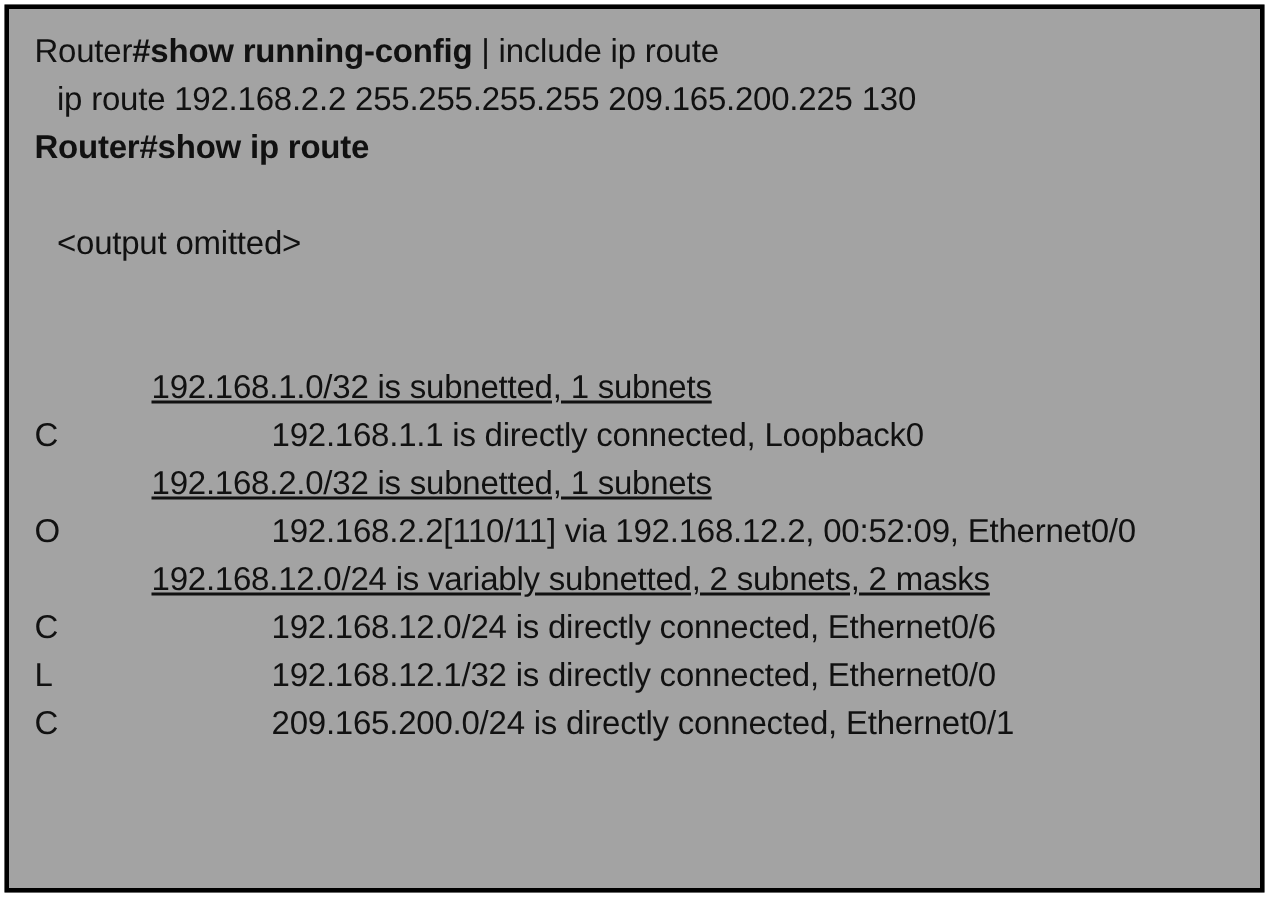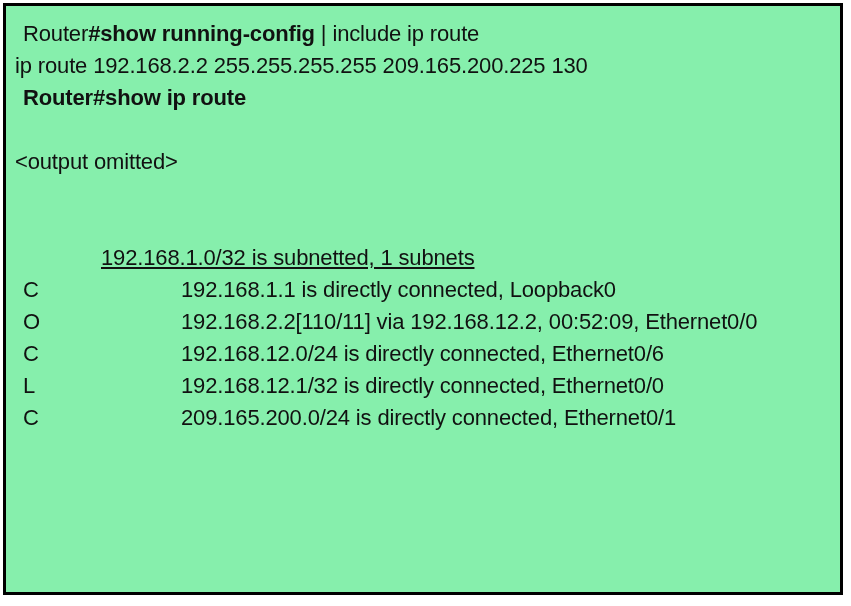--- a/index.html
+++ b/index.html
@@ -14,21 +14,21 @@
     font-family: "Liberation Sans", sans-serif;
   }
 
   #terminal-frame {
     position: absolute;
     left: 3px;
     top: 3px;
     width: 840px;
     height: 592px;
     box-sizing: border-box;
-    background: #86efac;
+    background: #a3a3a3;
     border: 3px solid #000000;
     overflow: hidden;
   }
 
   .console-body {
     position: absolute;
     left: 0;
     top: 0;
     right: 0;
     bottom: 0;
@@ -48,21 +48,21 @@
 
   .line.blank {
     height: 32px;
   }
 
   .cmd-line {
     padding-left: 17px;
   }
 
   .plain-line {
-    padding-left: 9px;
+    padding-left: 32px;
   }
 
   .bold {
     font-weight: bold;
   }
 
   
   .route-row {
     position: relative;
     height: 32px;
@@ -109,20 +109,22 @@
     <div class="line plain-line">&lt;output omitted&gt;</div>
 
     <div class="line blank"></div>
 
 
     <div class="line blank"></div>
 
     <div id="routing-table">
         <div class="route-row"><span class="route-code"></span><span class="route-text header-indent">192.168.1.0/32 is subnetted, 1 subnets</span></div>
         <div class="route-row"><span class="route-code">C</span><span class="route-text entry-indent">192.168.1.1 is directly connected, Loopback0</span></div>
+        <div class="route-row"><span class="route-code"></span><span class="route-text header-indent">192.168.2.0/32 is subnetted, 1 subnets</span></div>
         <div class="route-row"><span class="route-code">O</span><span class="route-text entry-indent">192.168.2.2[110/11] via 192.168.12.2, 00:52:09, Ethernet0/0</span></div>
+        <div class="route-row"><span class="route-code"></span><span class="route-text header-indent">192.168.12.0/24 is variably subnetted, 2 subnets, 2 masks</span></div>
         <div class="route-row"><span class="route-code">C</span><span class="route-text entry-indent">192.168.12.0/24 is directly connected, Ethernet0/6</span></div>
         <div class="route-row"><span class="route-code">L</span><span class="route-text entry-indent">192.168.12.1/32 is directly connected, Ethernet0/0</span></div>
         <div class="route-row"><span class="route-code">C</span><span class="route-text entry-indent">209.165.200.0/24 is directly connected, Ethernet0/1</span></div>
       </div>
 
   </div>
 </div>
 
 </body></html>

